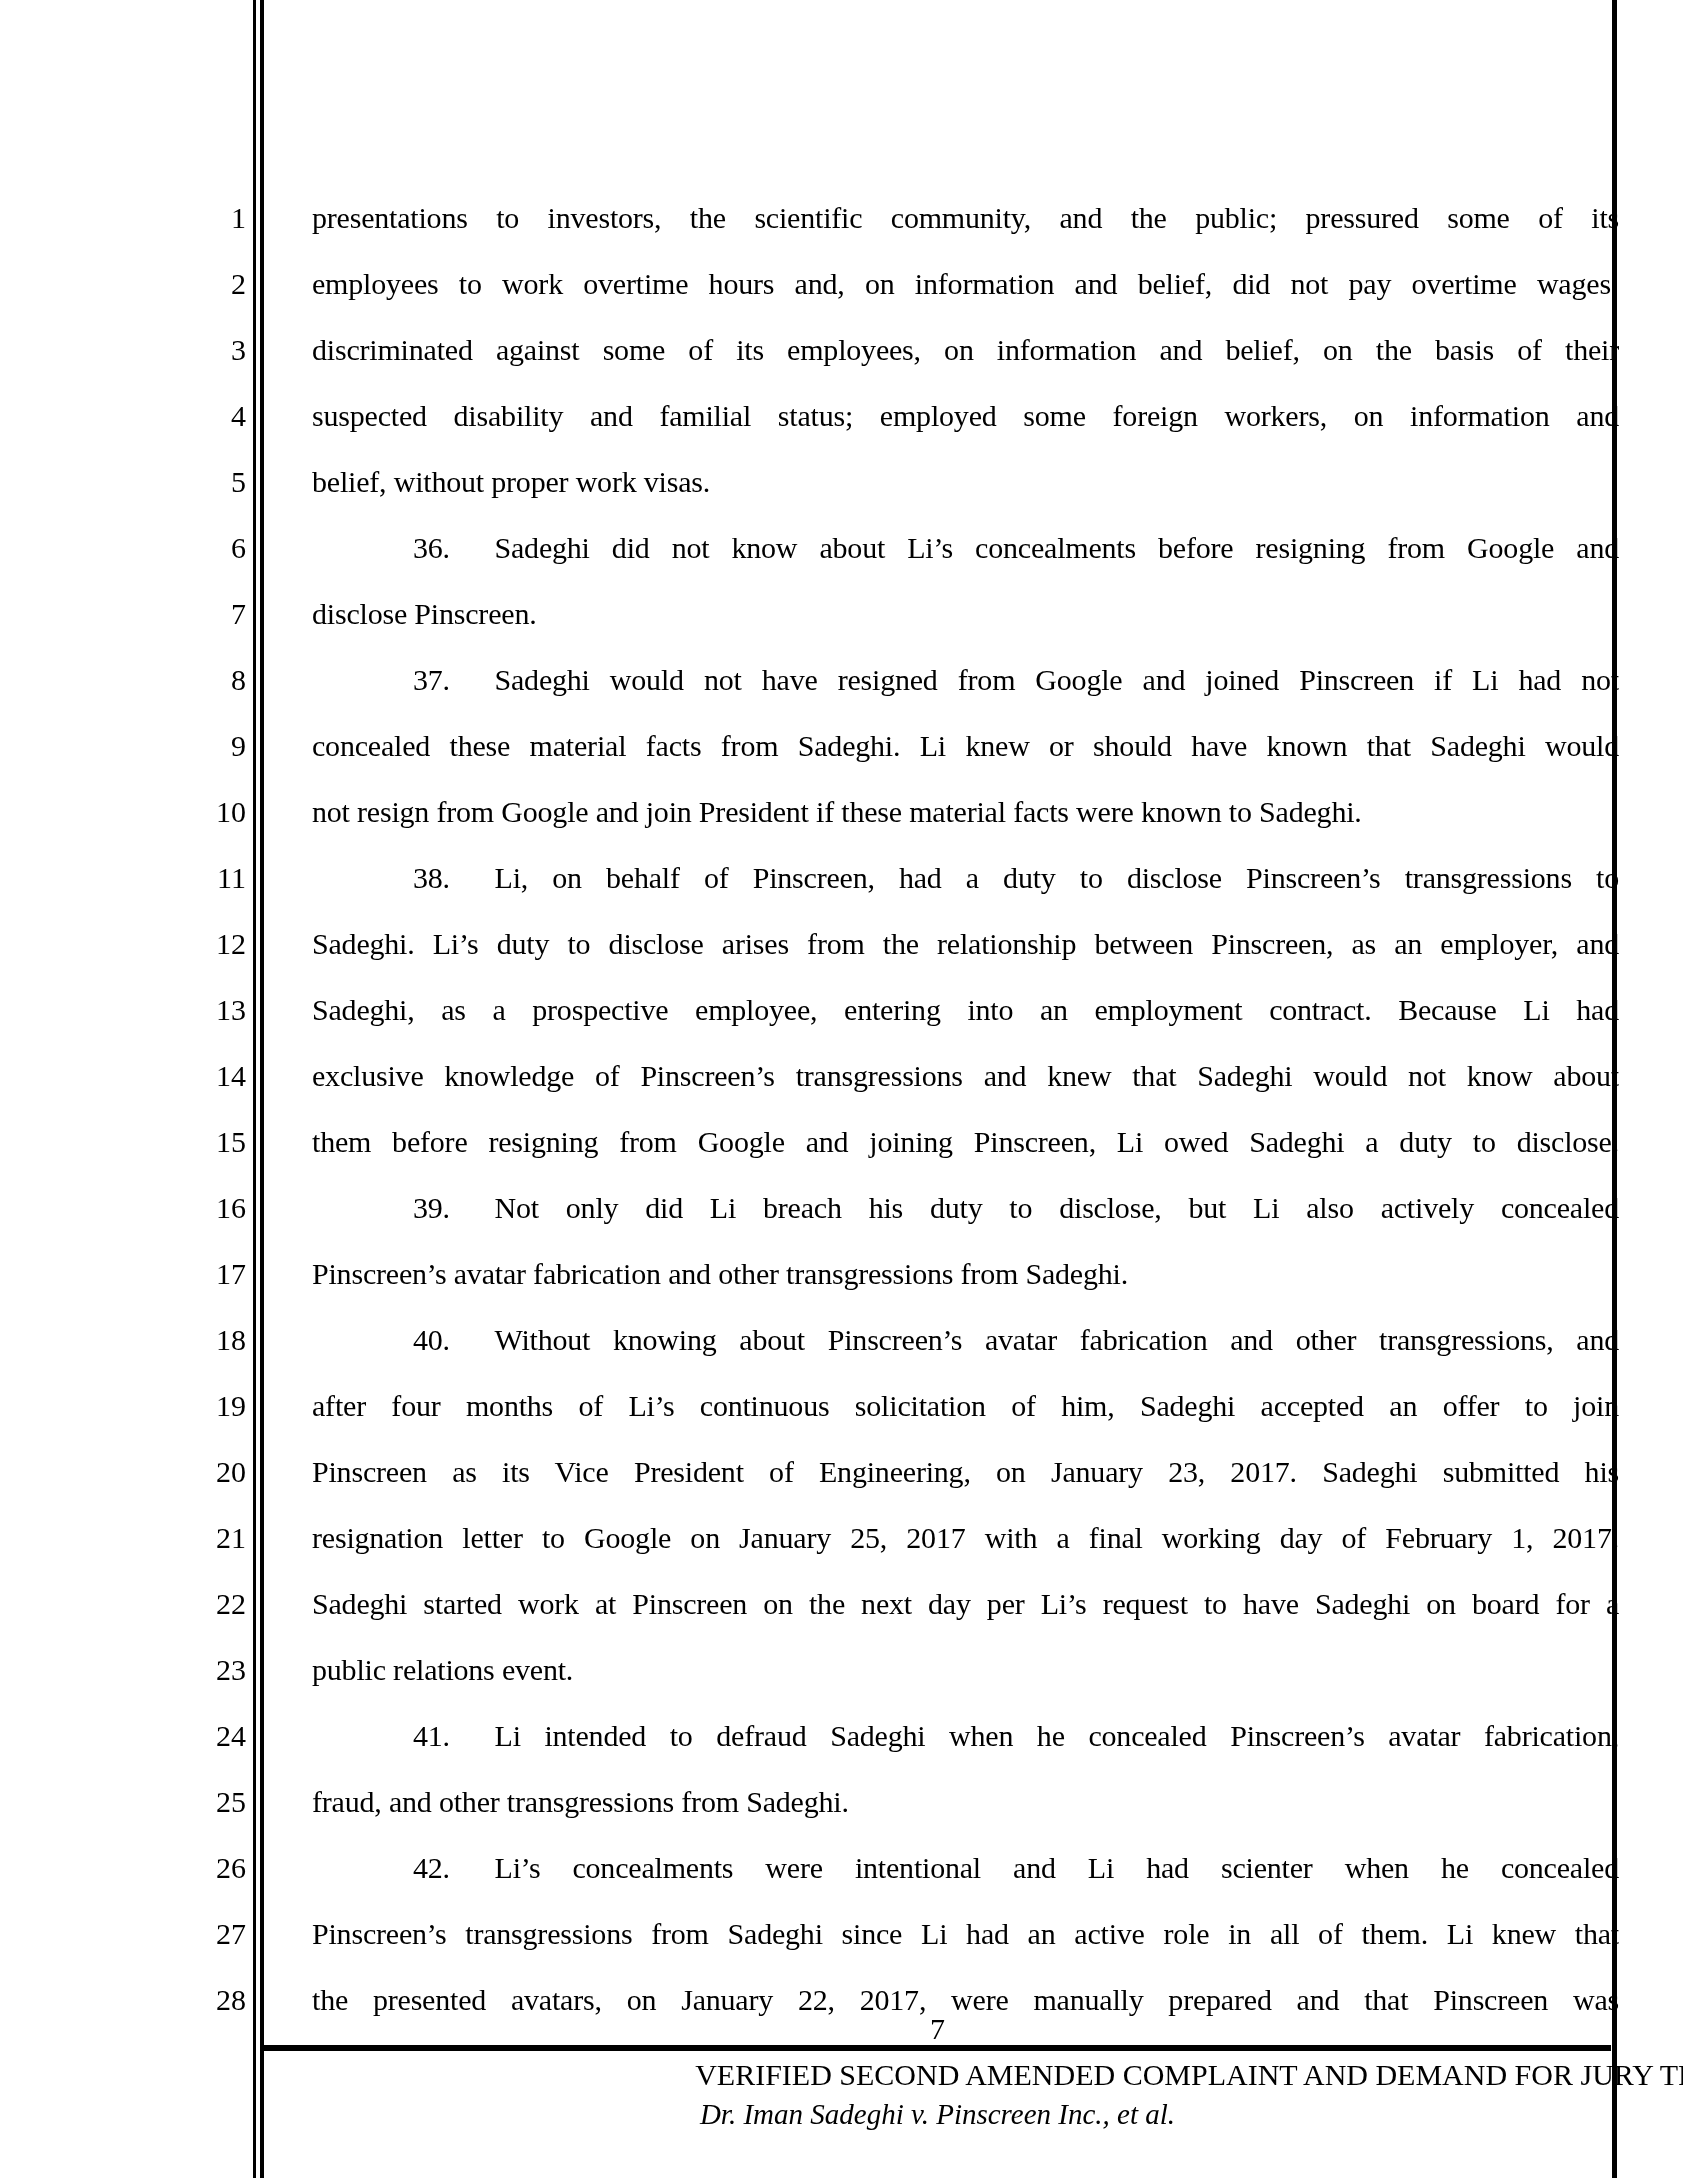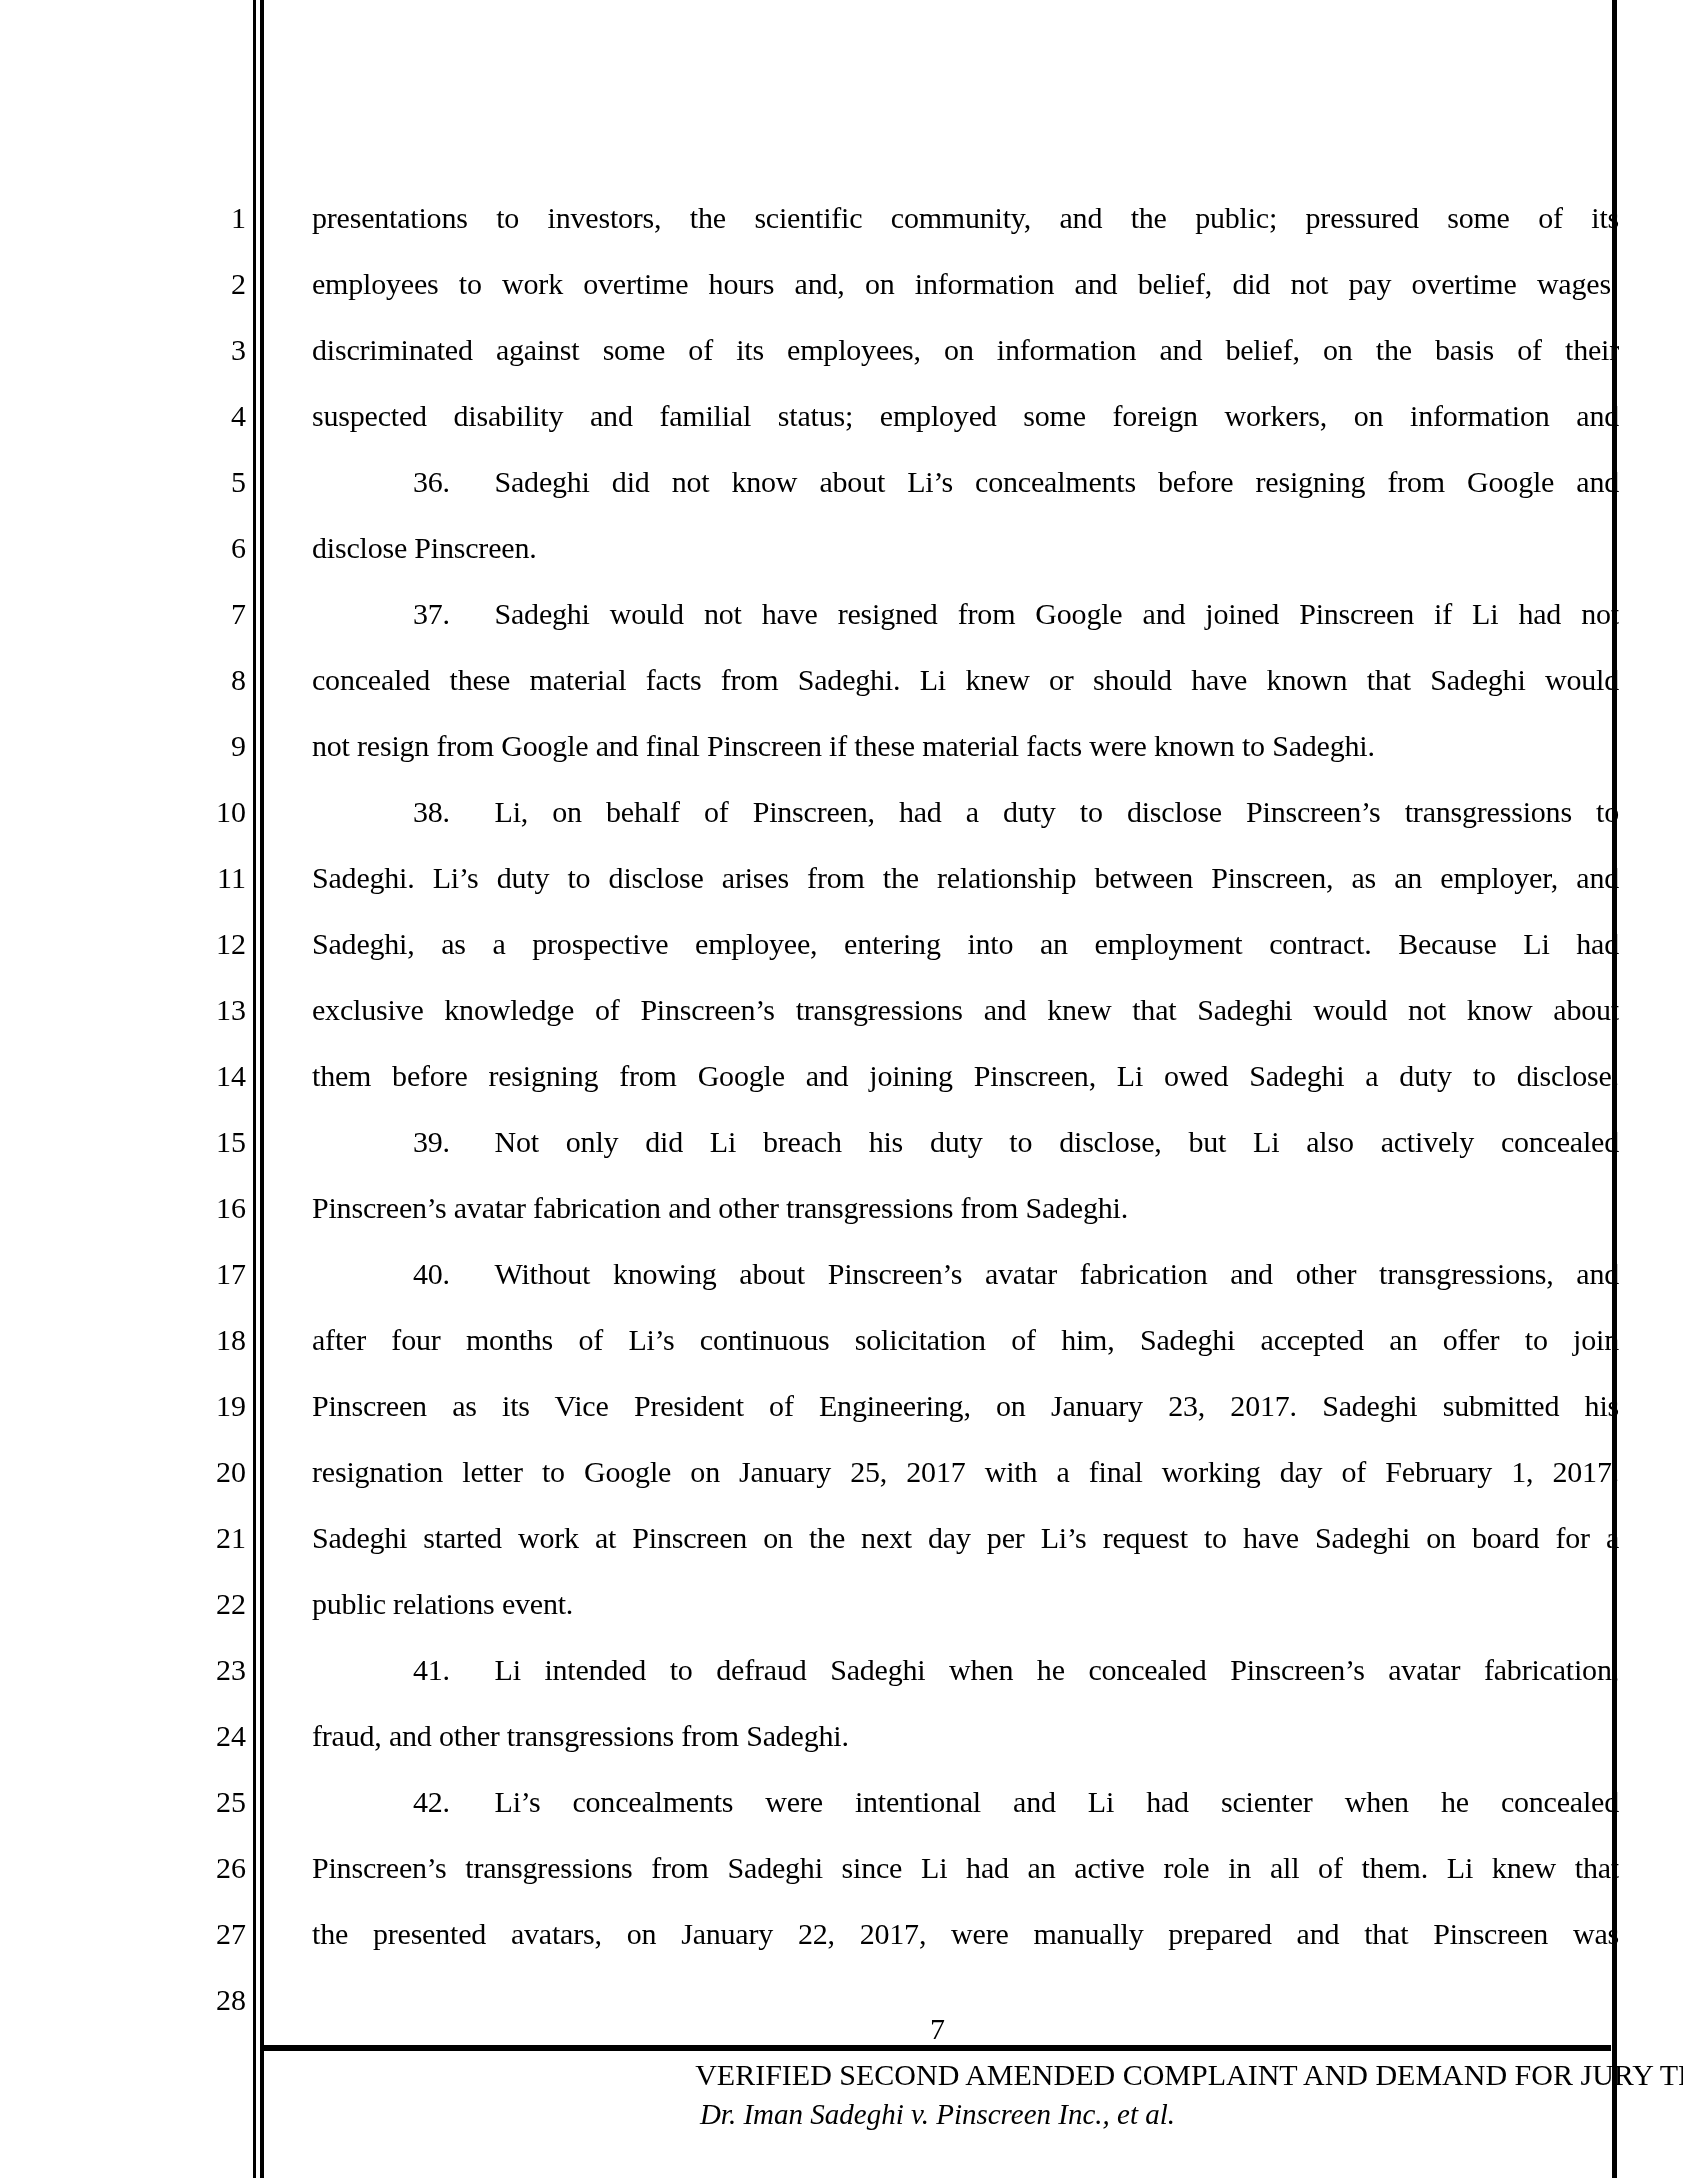--- a/index.html
+++ b/index.html
@@ -108,25 +108,26 @@
 
   <div class="vrule left-outer"></div>
   <div class="vrule left-inner"></div>
   <div class="vrule right"></div>
 
   <div class="body-col">
     <div class="tline stretch">presentations to investors, the scientific community, and the public; pressured some of its</div>
     <div class="tline stretch">employees to work overtime hours and, on information and belief, did not pay overtime wages;</div>
     <div class="tline stretch">discriminated against some of its employees, on information and belief, on the basis of their</div>
     <div class="tline stretch">suspected disability and familial status; employed some foreign workers, on information and</div>
+    <div class="tline">belief, without proper work visas.</div>
     <div class="tline stretch indent">36.  Sadeghi did not know about Li’s concealments before resigning from Google and</div>
     <div class="tline">disclose Pinscreen.</div>
     <div class="tline stretch indent">37.  Sadeghi would not have resigned from Google and joined Pinscreen if Li had not</div>
     <div class="tline stretch">concealed these material facts from Sadeghi. Li knew or should have known that Sadeghi would</div>
-    <div class="tline">not resign from Google and final Pinscreen if these material facts were known to Sadeghi.</div>
+    <div class="tline">not resign from Google and join President if these material facts were known to Sadeghi.</div>
     <div class="tline stretch indent">38.  Li, on behalf of Pinscreen, had a duty to disclose Pinscreen’s transgressions to</div>
     <div class="tline stretch">Sadeghi. Li’s duty to disclose arises from the relationship between Pinscreen, as an employer, and</div>
     <div class="tline stretch">Sadeghi, as a prospective employee, entering into an employment contract. Because Li had</div>
     <div class="tline stretch">exclusive knowledge of Pinscreen’s transgressions and knew that Sadeghi would not know about</div>
     <div class="tline stretch">them before resigning from Google and joining Pinscreen, Li owed Sadeghi a duty to disclose.</div>
     <div class="tline stretch indent">39.  Not only did Li breach his duty to disclose, but Li also actively concealed</div>
     <div class="tline">Pinscreen’s avatar fabrication and other transgressions from Sadeghi.</div>
     <div class="tline stretch indent">40.  Without knowing about Pinscreen’s avatar fabrication and other transgressions, and</div>
     <div class="tline stretch">after four months of Li’s continuous solicitation of him, Sadeghi accepted an offer to join</div>
     <div class="tline stretch">Pinscreen as its Vice President of Engineering, on January 23, 2017. Sadeghi submitted his</div>

